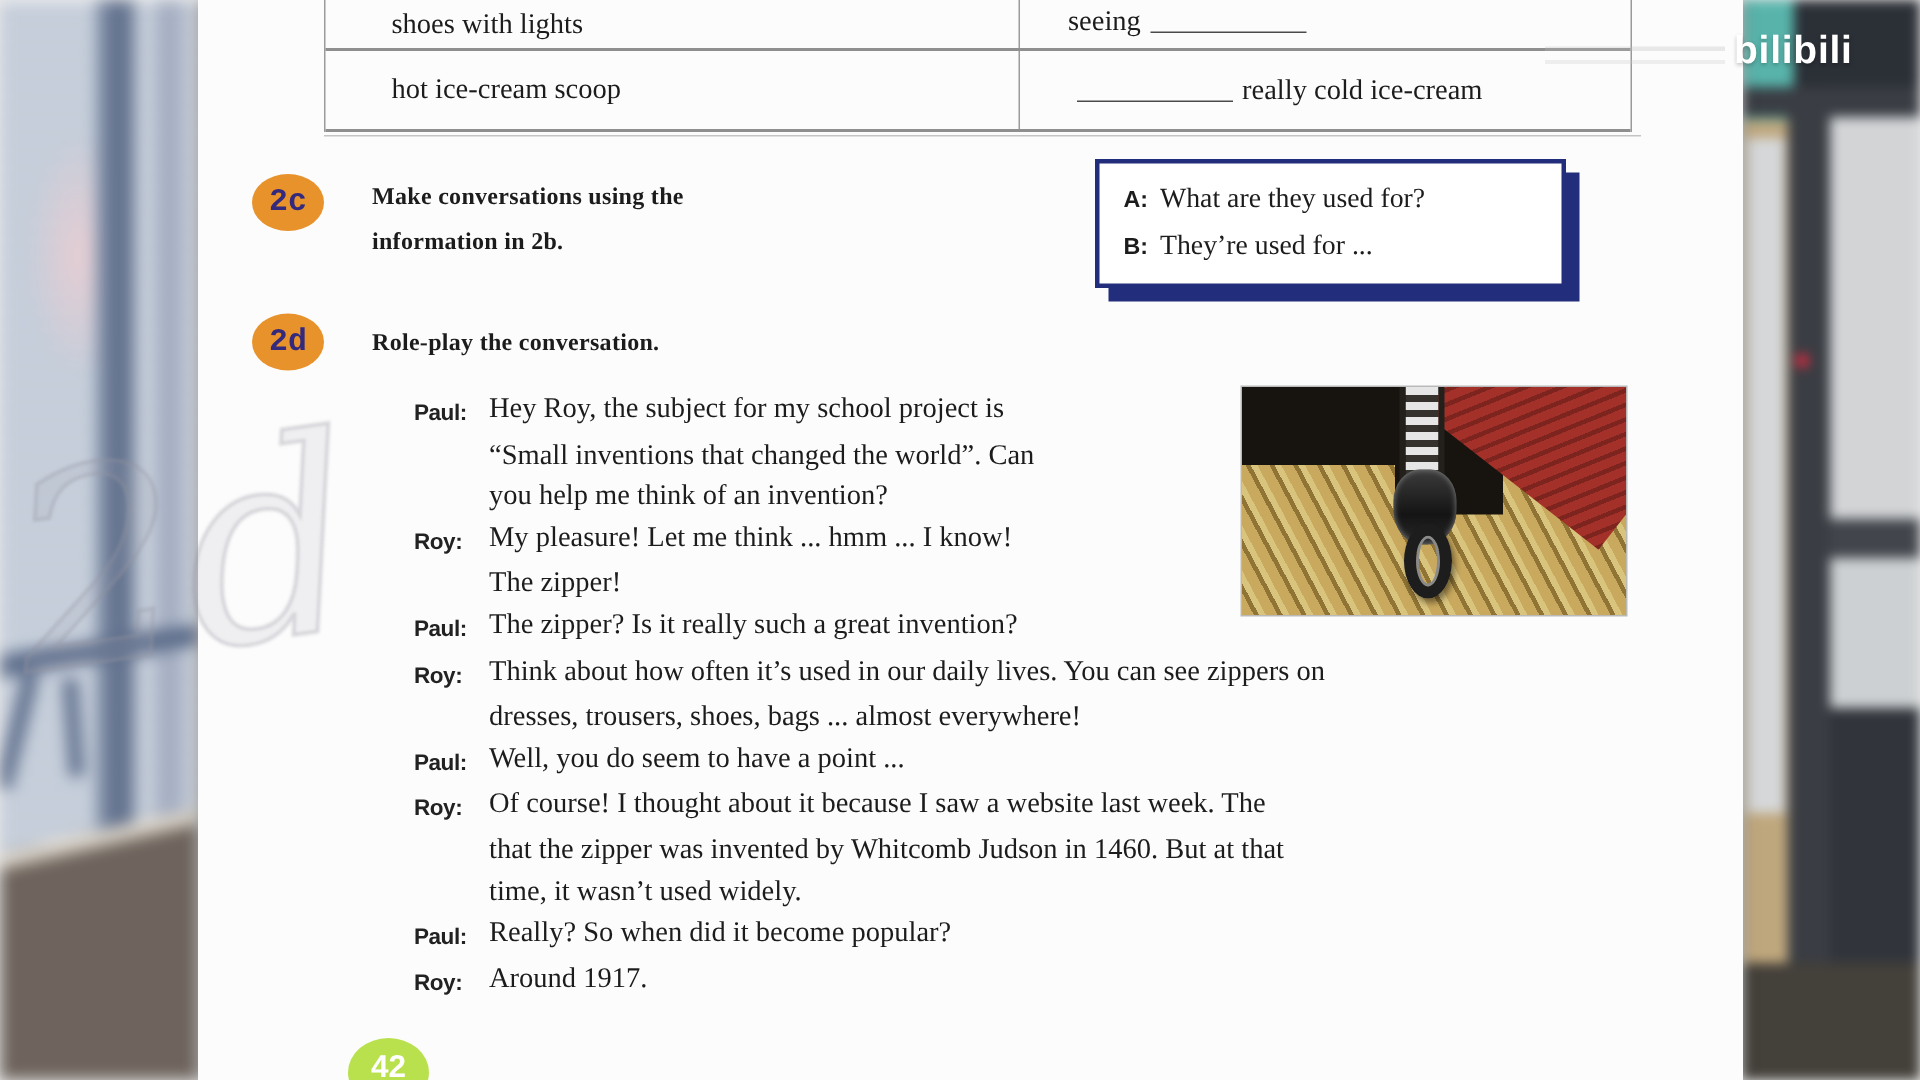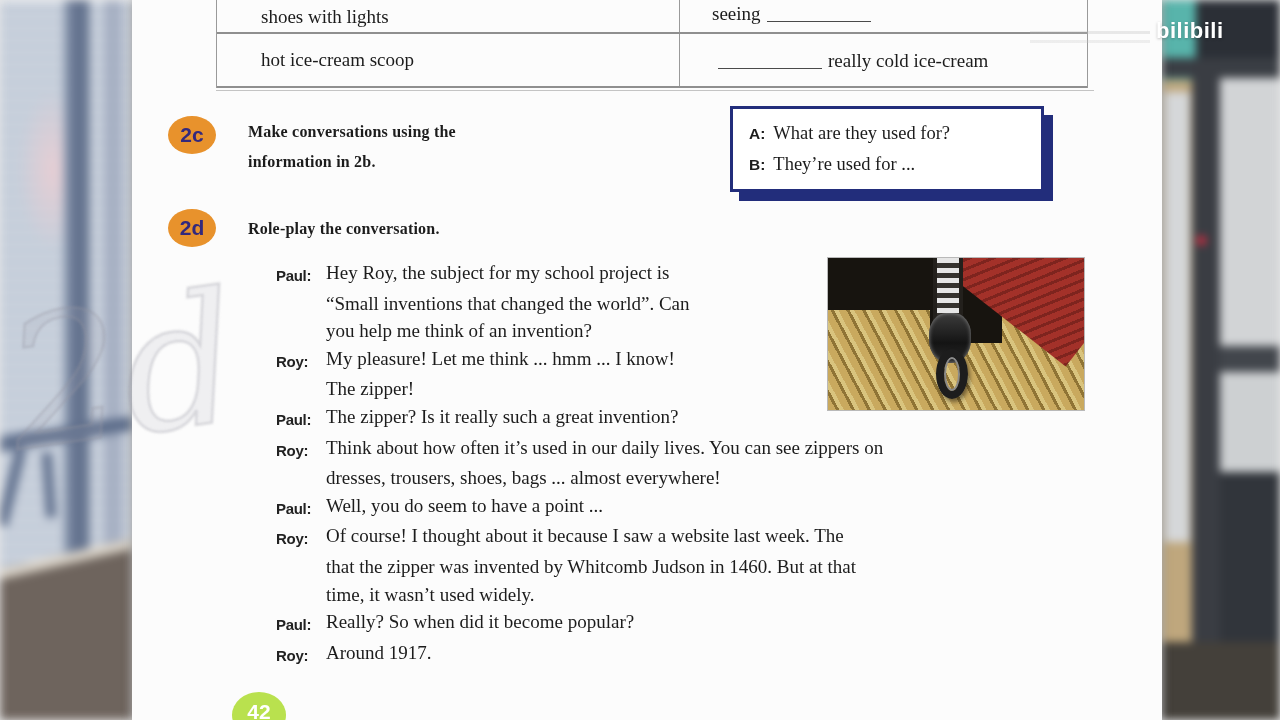--- a/index.html
+++ b/index.html
@@ -47,21 +47,21 @@
   .ex-row.r2{height:52px;border-bottom:2px solid #8f8f8f;}
   .cell-l{width:452px;padding-left:44px;box-sizing:border-box;}
   .cell-r{flex:1;padding-left:32px;box-sizing:border-box;border-left:1px solid #9a9a9a;align-self:stretch;display:flex;align-items:center;}
   .ex-row.r1 .cell-l,.ex-row.r1 .cell-r{align-items:flex-start;padding-top:2px;}
   .blank{display:inline-block;width:104px;height:1em;border-bottom:1.6px solid #4a4a4a;margin:0 6px;vertical-align:-2px;}
   .table-underline{left:84px;top:90px;width:878px;border-bottom:1.5px solid #c4c4c4;}
 
   
   .badge{width:48px;height:38px;border-radius:50%;background:#e8922c;color:#33297d;
          display:flex;align-items:center;justify-content:center;
-         font-family:Liberation Sans, sans-serif;font-weight:800;font-size:21px;}
+         font-family:Liberation Mono, monospace;font-weight:800;font-size:21px;}
   .b2c{left:36px;top:116px;}
   .b2d{left:36px;top:209px;}
   .sec-head{font-weight:700;font-size:16px;line-height:30px;letter-spacing:.2px;}
   .h2c{left:116px;top:117px;width:380px;}
   .h2d{left:116px;top:214px;width:420px;}
 
   
   .ab-box{left:572px;top:106px;width:292px;background:#fff;border:3px solid #222d7b;
           box-shadow:9px 9px 0 #222d7b;padding:9px 0 9px 16px;margin-left:26px;}
   .ab-line{font-size:18.5px;line-height:30px;white-space:nowrap;}
@@ -95,21 +95,21 @@
            color:#fff;display:flex;align-items:flex-start;justify-content:center;
            font-family:"Liberation Sans",sans-serif;font-weight:800;font-size:21px;padding-top:8px;box-sizing:border-box;}
 
   
   .ghost2d{left:8px;top:282px;font-size:180px;font-style:italic;font-family:"DejaVu Serif",serif;
            color:rgba(165,165,175,.14);-webkit-text-stroke:2.5px rgba(150,150,162,.33);
            transform:rotate(-8deg);filter:blur(1px);line-height:1;}
   .smudge{left:1030px;top:31px;width:120px;height:20px;opacity:.55;
           background:linear-gradient(180deg,rgba(185,185,185,.55) 0 3px,transparent 3px 9px,
                      rgba(200,200,200,.5) 9px 12px,transparent 12px);}
-  .bili{left:1156px;top:18px;font-family:"Liberation Sans",sans-serif;font-weight:800;font-size:22px;
+  .bili{left:1156px;top:18px;font-family:"Liberation Sans",sans-serif;font-weight:800;font-size:26px;
         color:#ffffff;letter-spacing:.5px;text-shadow:0 1px 3px rgba(0,0,0,.25);}
 </style>
 </head>
 <body>
 
 <div class="stage">
 
   <div class="abs bg-left">
     <div class="abs blinds"></div>
     <div class="abs pink-glow"></div>

